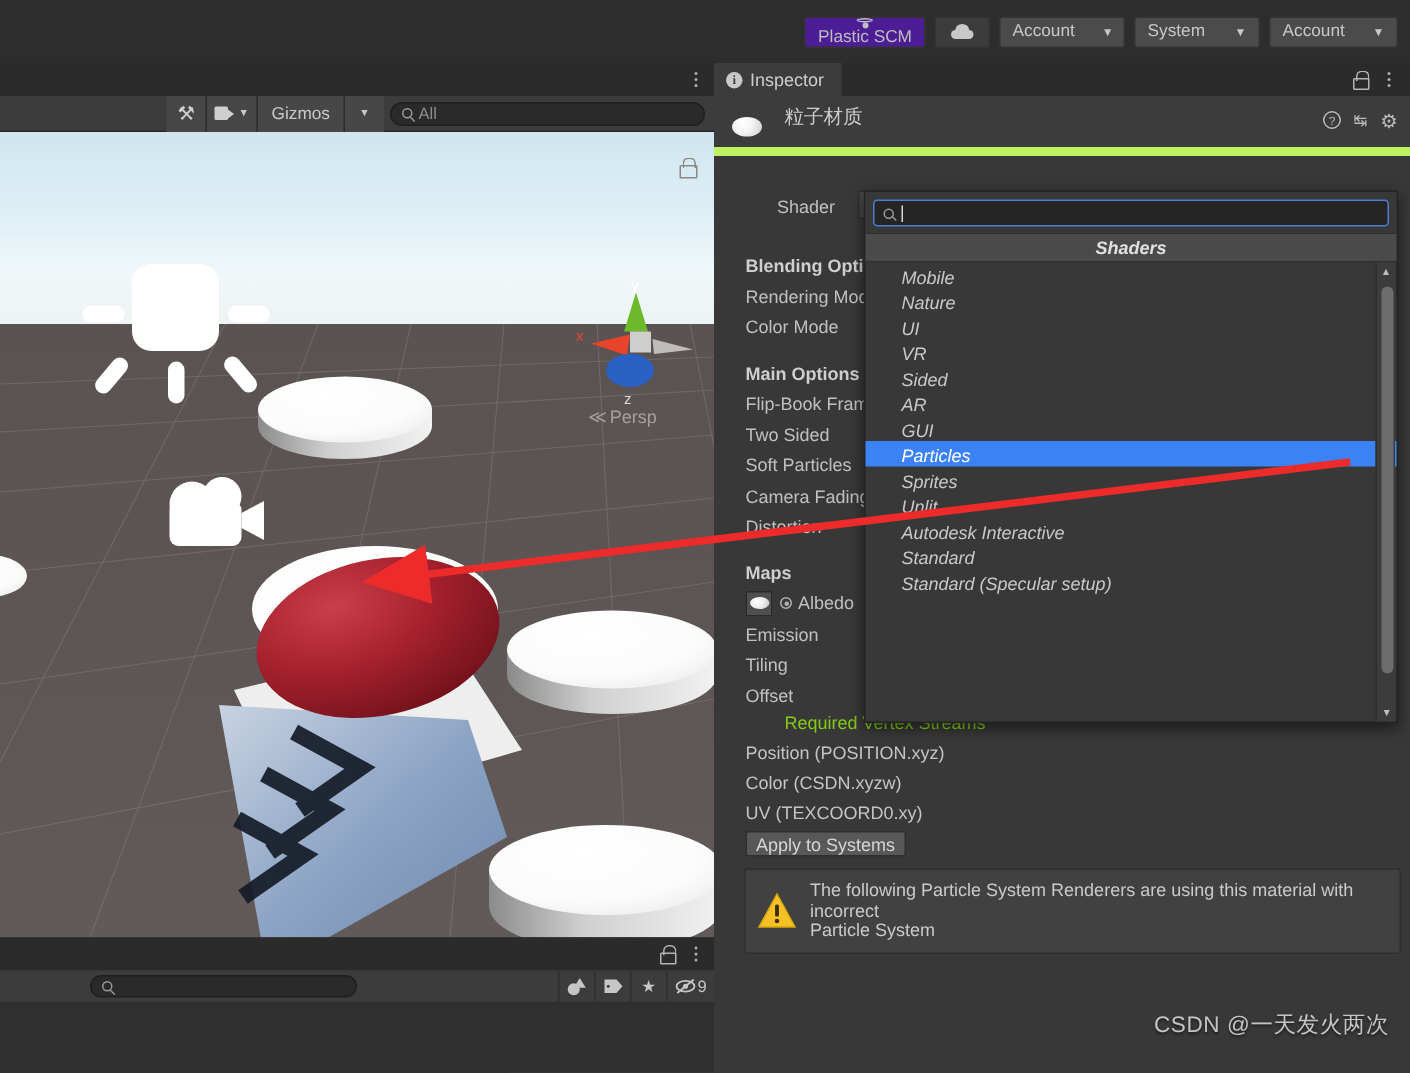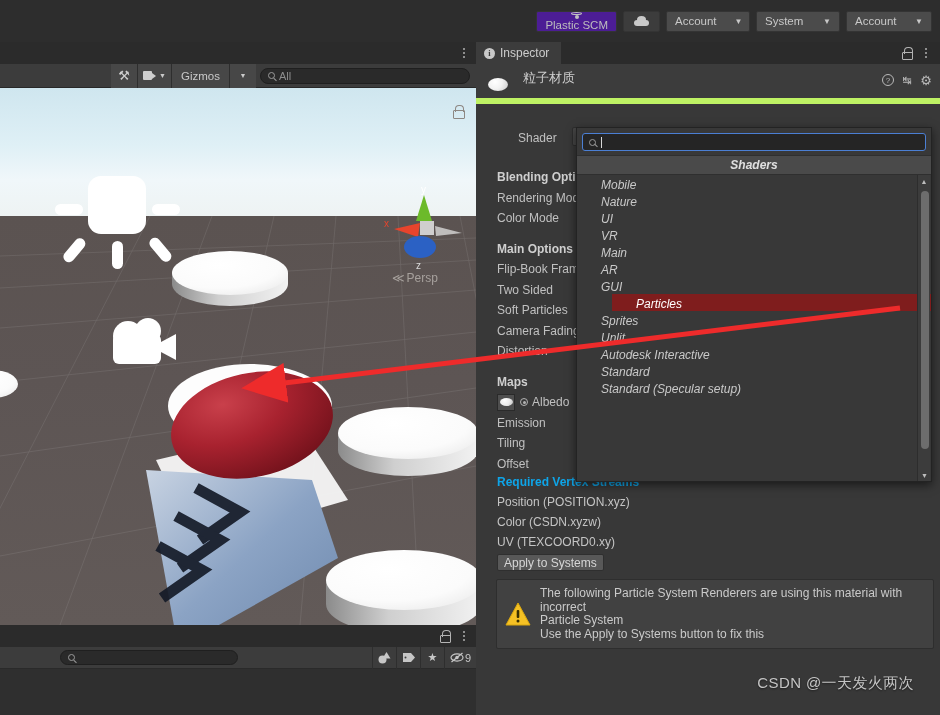--- a/index.html
+++ b/index.html
@@ -186,21 +186,21 @@
   .radio-dot{
     width:8px;height:8px;border:1.2px solid #b2b2b2;border-radius:50%;
     margin-right:4px; position:relative;
   }
   .radio-dot:after{content:"";position:absolute;left:1.6px;top:1.6px;width:3px;height:3px;
     background:#b2b2b2;border-radius:50%;}
 
   .vertex-block { position:absolute; left:0; top:430px; width:464px; }
   .vrow { height:20px; display:flex; align-items:center; padding-left:21px;
           font-size:12px; color:#c4c4c4; }
-  .vrow.bold { font-weight:bold; color:#0ea5e9; }
+  .vrow.bold { font-weight:normal; color:#84cc16;margin-left:26px; }
   .apply-btn {
     margin-left:21px; margin-top:2px; height:17px; background:#585858;
     border:1px solid #2f2f2f; border-radius:2px; display:inline-flex;
     align-items:center; padding:0 6px; font-size:12px; color:#d6d6d6; cursor:default;
   }
   .warn-box {
     margin:8px 21px 0 20px; background:#414141; border:1px solid #2e2e2e;
     border-radius:2px; display:flex; align-items:center; gap:9px; padding:7px 8px;
     width:438px;
   }
@@ -223,21 +223,21 @@
   .pop-title {
     height:20px; background:#4a4a4a; border-top:1px solid #2f2f2f;
     border-bottom:1px solid #2f2f2f; display:flex; align-items:center;
     justify-content:center; font-size:12px; font-weight:bold; color:#e0e0e0;
   }
   .pop-list { position:relative; height:full; }
   .pitem {
     height:17px; display:flex; align-items:flex-end; padding:0 6px 0 24px;
     font-size:12px; color:#c9c9c9; cursor:default;
   }
-  .pitem.sel { background:#7f1d1d; color:#ffffff;margin-left:35px; }
+  .pitem.sel { background:#3b82f6; color:#ffffff; }
   .pitem .sub { margin-left:auto; font-size:10px; color:#a8a8a8; }
   .pitem.sel .sub { color:#ffffff; }
   .pop-scrollbar {
     position:absolute; right:1px; top:47px; width:13px; height:306px;
     background:#3c3c3c; border-left:1px solid #2d2d2d;
   }
   .sb-up, .sb-down {
     height:12px; display:flex; align-items:center; justify-content:center;
     font-size:7px; color:#bdbdbd; cursor:default;
   }
@@ -264,21 +264,21 @@
   .proj-icons { margin-left:auto; display:flex; align-items:center; height:22px; }
   .pi {
     width:24px; height:22px; display:flex; align-items:center; justify-content:center;
     border-left:1px solid #2e2e2e; color:#c6c6c6; font-size:11px; cursor:default;
   }
   .pi.count { width:32px; gap:1px; }
   .proj-body { height:46px; background:#2f2f2f; }
 
   
   .watermark {
-    position:absolute; right:26px; bottom:22px; font-size:15px;
+    position:absolute; right:14px; bottom:22px; font-size:15px;
     color:#d8d8d8; opacity:.88; letter-spacing:.4px;
     text-shadow:0 1px 2px rgba(0,0,0,.6);
   }
 
   
   .anno { position:absolute; left:0; top:0; width:940px; height:715px;
           pointer-events:none; z-index:60; }
 </style>
 </head>
 <body>
@@ -531,21 +531,20 @@
         <div class="warn-ico">
           <svg width="26" height="24" viewBox="0 0 26 24">
             <polygon points="13,1 25,23 1,23" fill="#f5c124" stroke="#d9a70f" stroke-width="1"></polygon>
             <rect x="11.7" y="8" width="2.6" height="8" fill="#3a3000" rx="1"></rect>
             <circle cx="13" cy="19" r="1.5" fill="#3a3000"></circle>
           </svg>
         </div>
         <div class="warn-text">
           <div>The following Particle System Renderers are using this material with incorrect</div>
           <div>  Particle System</div>
-          <div>Use the Apply to Systems button to fix this</div>
         </div>
       </div>
     </div>
 
     <div class="shader-pop">
       <div class="pop-searchwrap">
         <div class="pop-search">
           <span class="mag"></span>
           <span class="caret"></span>
           <span></span>
@@ -564,21 +563,21 @@
             </div>
             <div class="pitem">
               <span>UI</span>
               <span class="sub">›</span>
             </div>
             <div class="pitem">
               <span>VR</span>
               <span class="sub">›</span>
             </div>
             <div class="pitem">
-              <span>Main</span>
+              <span>Sided</span>
               <span class="sub">›</span>
             </div>
             <div class="pitem">
               <span>AR</span>
               <span class="sub">›</span>
             </div>
             <div class="pitem">
               <span>GUI</span>
               <span class="sub">›</span>
             </div>

